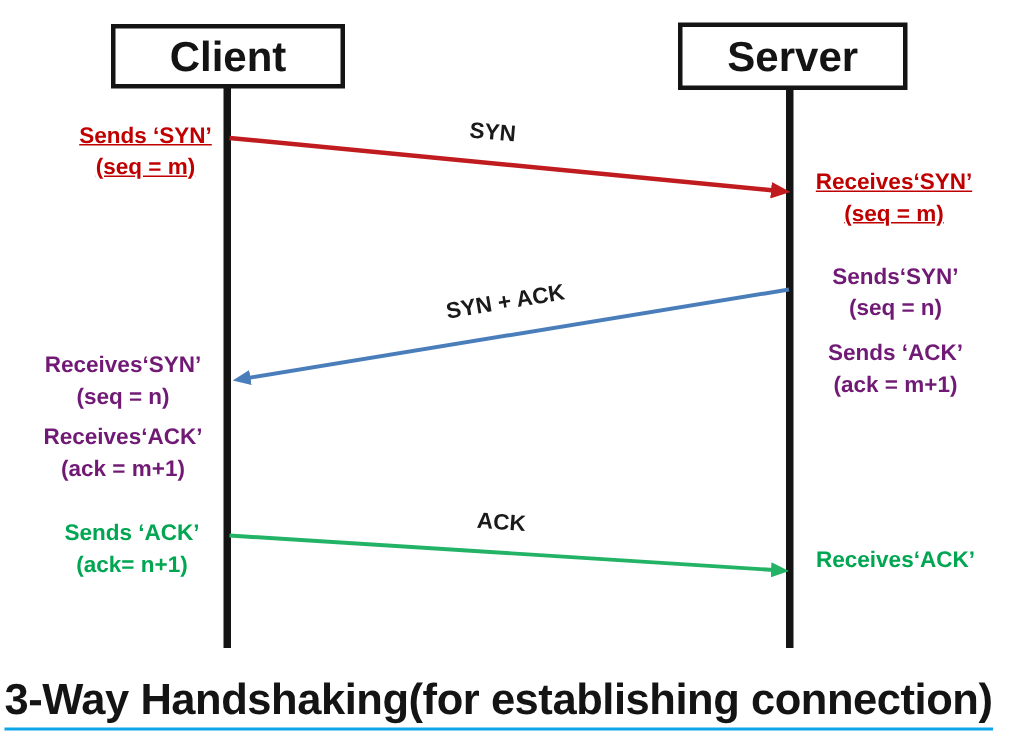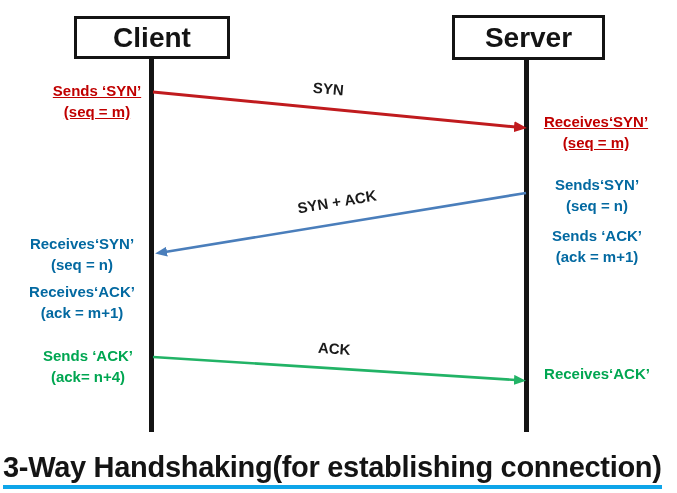--- a/index.html
+++ b/index.html
@@ -23,33 +23,33 @@
   .head-blue{fill:#4a7ebb;}
   .head-green{fill:#22b366;}
 
   .msg-label{position:absolute;font-weight:bold;font-size:15px;color:#1a1a1a;white-space:nowrap;}
   .lbl-syn{left:313px;top:80px;transform:rotate(5deg);}
   .lbl-synack{left:297px;top:193px;transform:rotate(-9.5deg);}
   .lbl-ack{left:318px;top:340px;transform:rotate(4deg);}
 
   .note{position:absolute;width:140px;text-align:center;font-weight:bold;font-size:15px;line-height:21px;white-space:nowrap;}
   .t-red{color:#c00000;text-decoration:underline;}
-  .t-blue{color:#0369a1;}
+  .t-blue{color:#701a75;}
   .t-green{color:#00a651;}
   .n-client-syn{left:27px;top:80px;}
   .n-server-syn{left:526px;top:111px;}
   .n-server-sendsyn{left:527px;top:174px;}
   .n-server-sendack{left:527px;top:225px;}
   .n-client-recvsyn{left:12px;top:233px;}
   .n-client-recvack{left:12px;top:281px;}
   .n-client-sendack{left:18px;top:345px;}
   .n-server-recvack{left:527px;top:363px;}
 
   .title{position:absolute;left:3px;top:451px;font-size:29px;font-weight:bold;color:#141414;
-    letter-spacing:-0.3px;border-bottom:4px solid #0ea5e9;padding-bottom:1px;display:inline-block;white-space:nowrap;}
+    letter-spacing:-0.3px;border-bottom:2px solid #0ea5e9;padding-bottom:1px;display:inline-block;white-space:nowrap;}
 </style>
 </head>
 <body>
 
 <div class="diagram">
 
   <div class="actor-box client-box">
     <span>Client</span>
   </div>
   <div class="actor-box server-box">
@@ -99,21 +99,21 @@
   <div class="note t-blue n-client-recvsyn">
     <div>Receives‘SYN’</div>
     <div>(seq = n)</div>
   </div>
   <div class="note t-blue n-client-recvack">
     <div>Receives‘ACK’</div>
     <div>(ack = m+1)</div>
   </div>
   <div class="note t-green n-client-sendack">
     <div>Sends ‘ACK’</div>
-    <div>(ack= n+4)</div>
+    <div>(ack= n+1)</div>
   </div>
   <div class="note t-green n-server-recvack">
     <div>Receives‘ACK’</div>
   </div>
 
   <div class="title">3-Way Handshaking(for establishing connection)</div>
 
 </div>
 
 </body></html>

